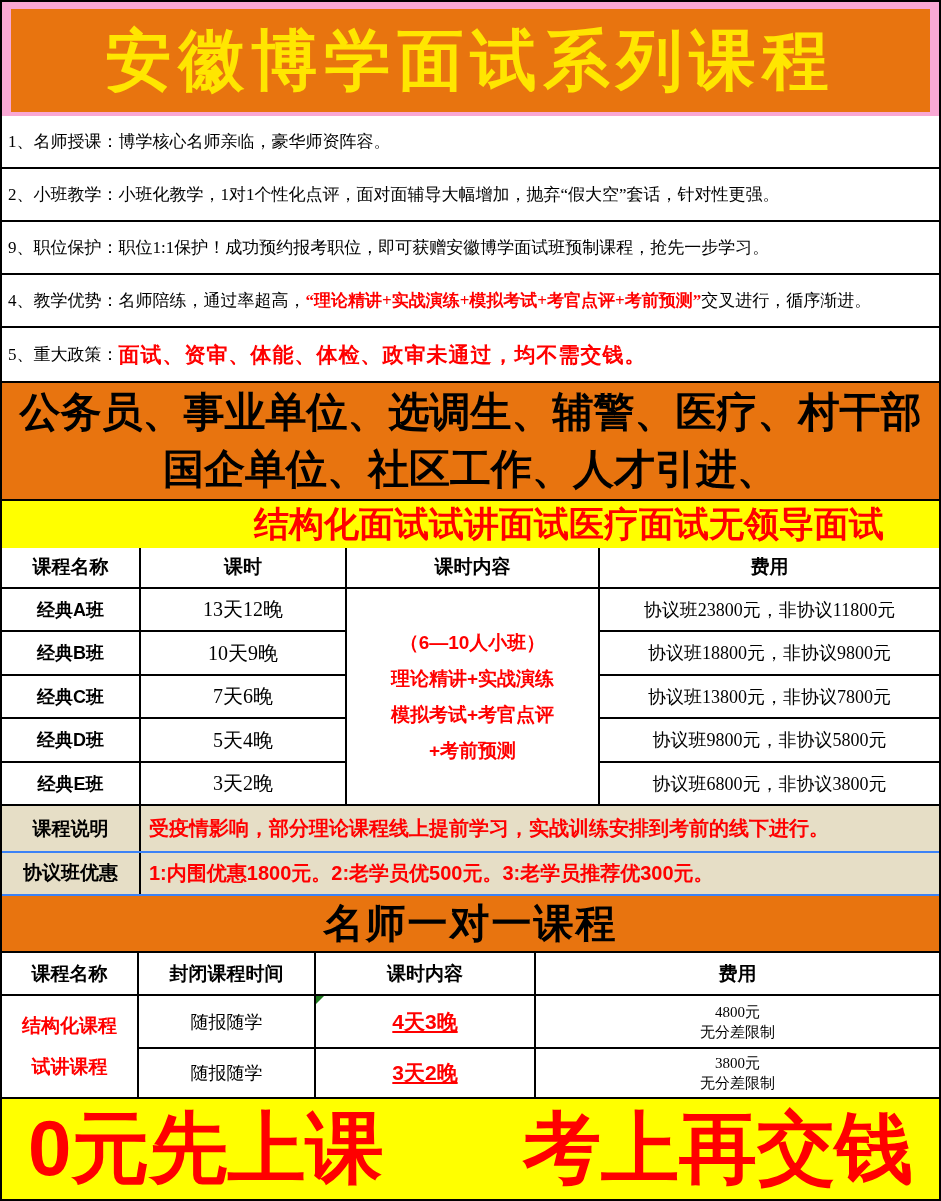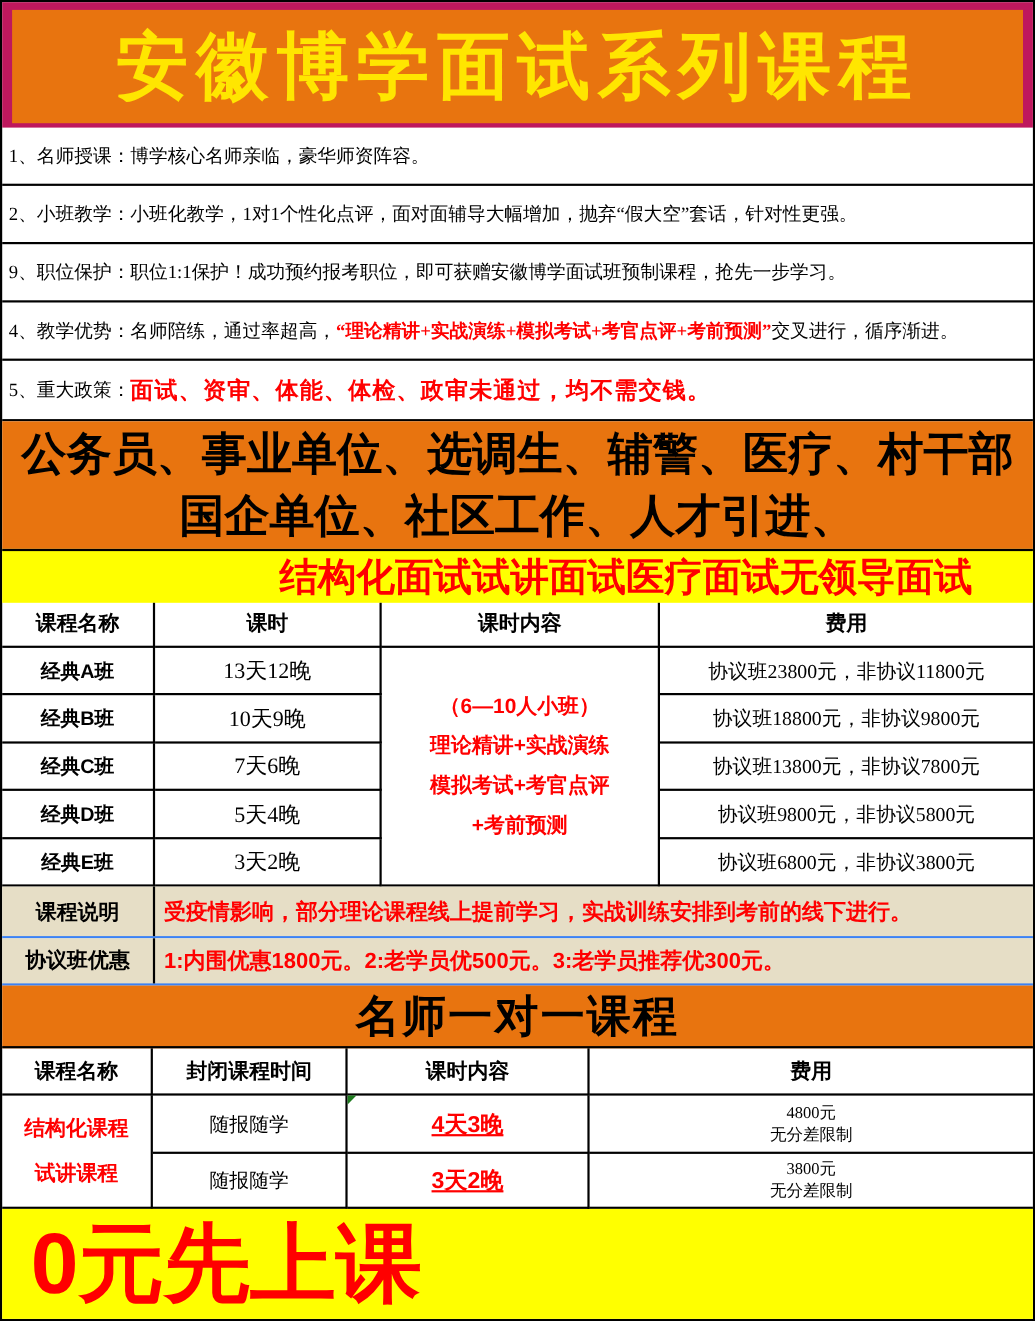--- a/index.html
+++ b/index.html
@@ -14,21 +14,21 @@
   html,body{width:941px;}
   body{
     background:#000;
     font-family:"Liberation Sans","DejaVu Sans",sans-serif;
     color:#000;
   }
   .page{width:941px;height:1201px;background:#000;padding:2px;}
   .inner{background:#fff;width:100%;height:100%;display:flex;flex-direction:column;}
 
   
-  .hero-wrap{background:#be185d;padding:7px 9px 4px;font-family:Liberation Mono, monospace;}
+  .hero-wrap{background:#f9a8d4;padding:7px 9px 4px;font-family:Liberation Mono, monospace;}
   .hero{
     height:103px;background:var(--orange);
     display:flex;align-items:center;justify-content:center;
   }
   .hero-title{
     color:var(--title_yellow);font-size:66px;font-weight:bold;letter-spacing:7px;
     white-space:nowrap;
   }
 
   
@@ -253,16 +253,17 @@
         <span>3天2晚</span>
       </div>
       <div class="cell fee2" style="grid-area:3/4;border-right:none">
         <div>3800元</div>
         <div>无分差限制</div>
       </div>
     </div>
 
     <div class="footer">
       <span>0元先上课</span>
+      <span>考上再交钱</span>
     </div>
 
   </div>
 </div>
 
 </body></html>

